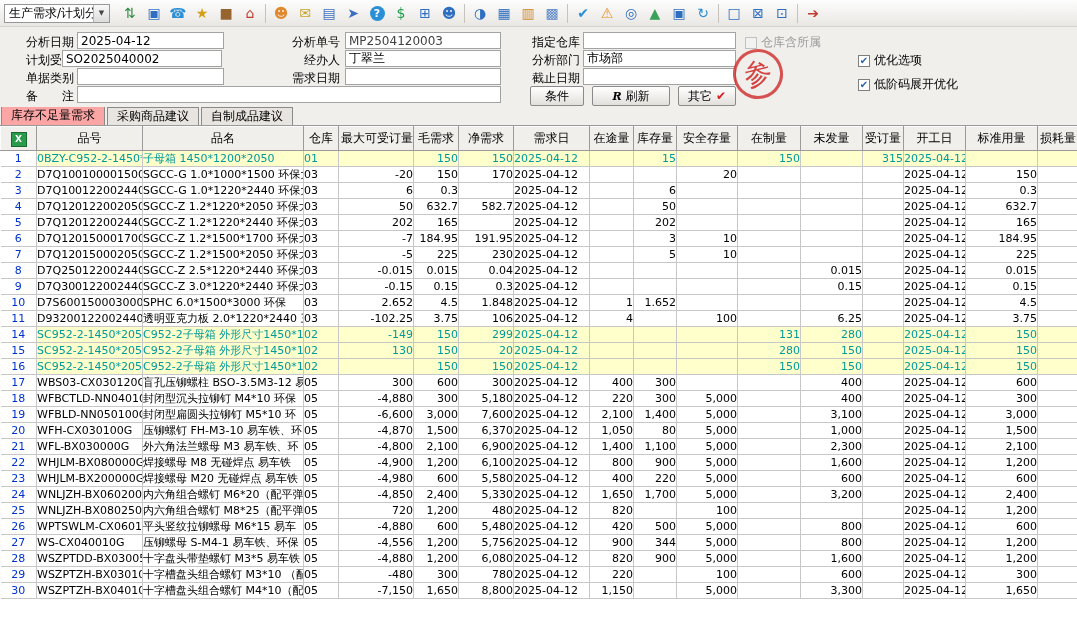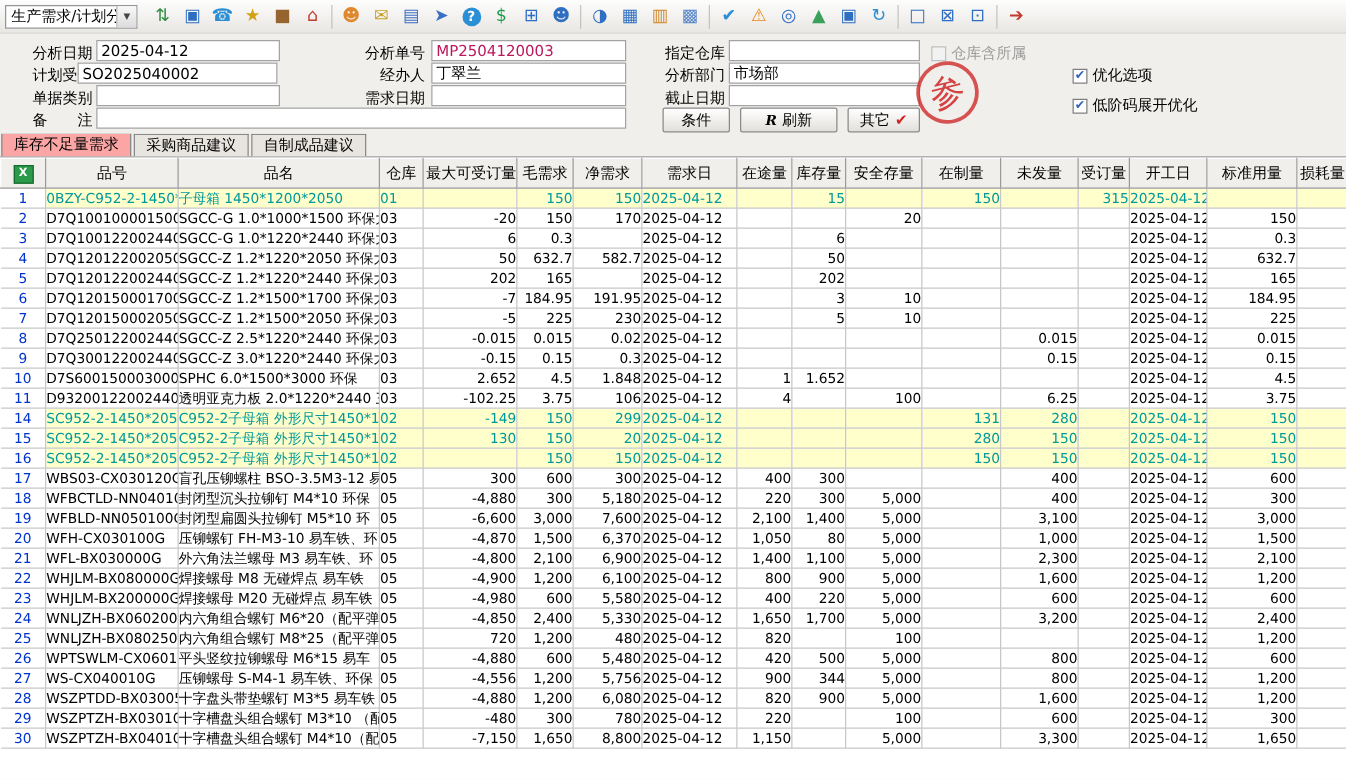--- a/index.html
+++ b/index.html
@@ -19,21 +19,21 @@
   .tb-icons{display:flex;align-items:center;margin-left:8px;}
   .tb-icon{width:24px;height:22px;display:flex;align-items:center;justify-content:center;font-size:14px;cursor:default;}
   .tb-icon .circle{width:15px;height:15px;border-radius:50%;color:#fff;font-size:11px;font-weight:bold;
     display:flex;align-items:center;justify-content:center;}
   .tb-sep{width:1px;height:19px;background:#c6c3bf;margin:0 3px;}
   
   .form-panel{position:relative;height:80px;background:#f0efec;}
   .f-label{position:absolute;font-size:12px;white-space:nowrap;text-align:right;}
   .f-input{position:absolute;height:17px;background:#fff;border:1px solid #a3a3a3;font-size:12px;
     padding:0 3px;box-sizing:border-box;font-family:inherit;color:#000;}
-  .f-input.maroon{color:#be185d;}
+  .f-input.maroon{color:#404040;}
   .cb{position:absolute;display:flex;align-items:center;gap:4px;font-size:12px;cursor:default;}
   .cb .box{width:12px;height:12px;background:#fff;border:1px solid #7e7e7e;box-sizing:border-box;
     display:flex;align-items:center;justify-content:center;font-size:10px;color:#2a62b8;line-height:1;}
   .cb.checked .box::after{content:"✔";}
   .cb.disabled{color:#9b9b9b;}
   .cb.disabled .box{border-color:#c0c0c0;background:#f2f2f2;}
   .btn{position:absolute;height:20px;background:linear-gradient(#ffffff,#e2e0dc);border:1px solid #8a8a8a;
     border-radius:2px;font-size:12px;font-family:inherit;display:flex;align-items:center;justify-content:center;gap:4px;padding:0;}
   .r-ico{font-family:"DejaVu Serif","Liberation Serif",serif;font-style:italic;font-weight:bold;font-size:11px;}
   .red-check{color:#d42020;font-weight:bold;}
@@ -401,21 +401,21 @@
           <td class="num">225</td>
           <td class="num"></td>
         </tr>
         <tr>
           <td class="rownum">8</td>
           <td class="txt">D7Q2501220024400G</td>
           <td class="txt">SGCC-Z 2.5*1220*2440 环保大</td>
           <td class="txt">03</td>
           <td class="num">-0.015</td>
           <td class="num">0.015</td>
-          <td class="num">0.02</td>
+          <td class="num">0.04</td>
           <td class="txt">2025-04-12</td>
           <td class="num"></td>
           <td class="num"></td>
           <td class="num"></td>
           <td class="num"></td>
           <td class="num">0.015</td>
           <td class="num"></td>
           <td class="txt">2025-04-12</td>
           <td class="num">0.015</td>
           <td class="num"></td>

